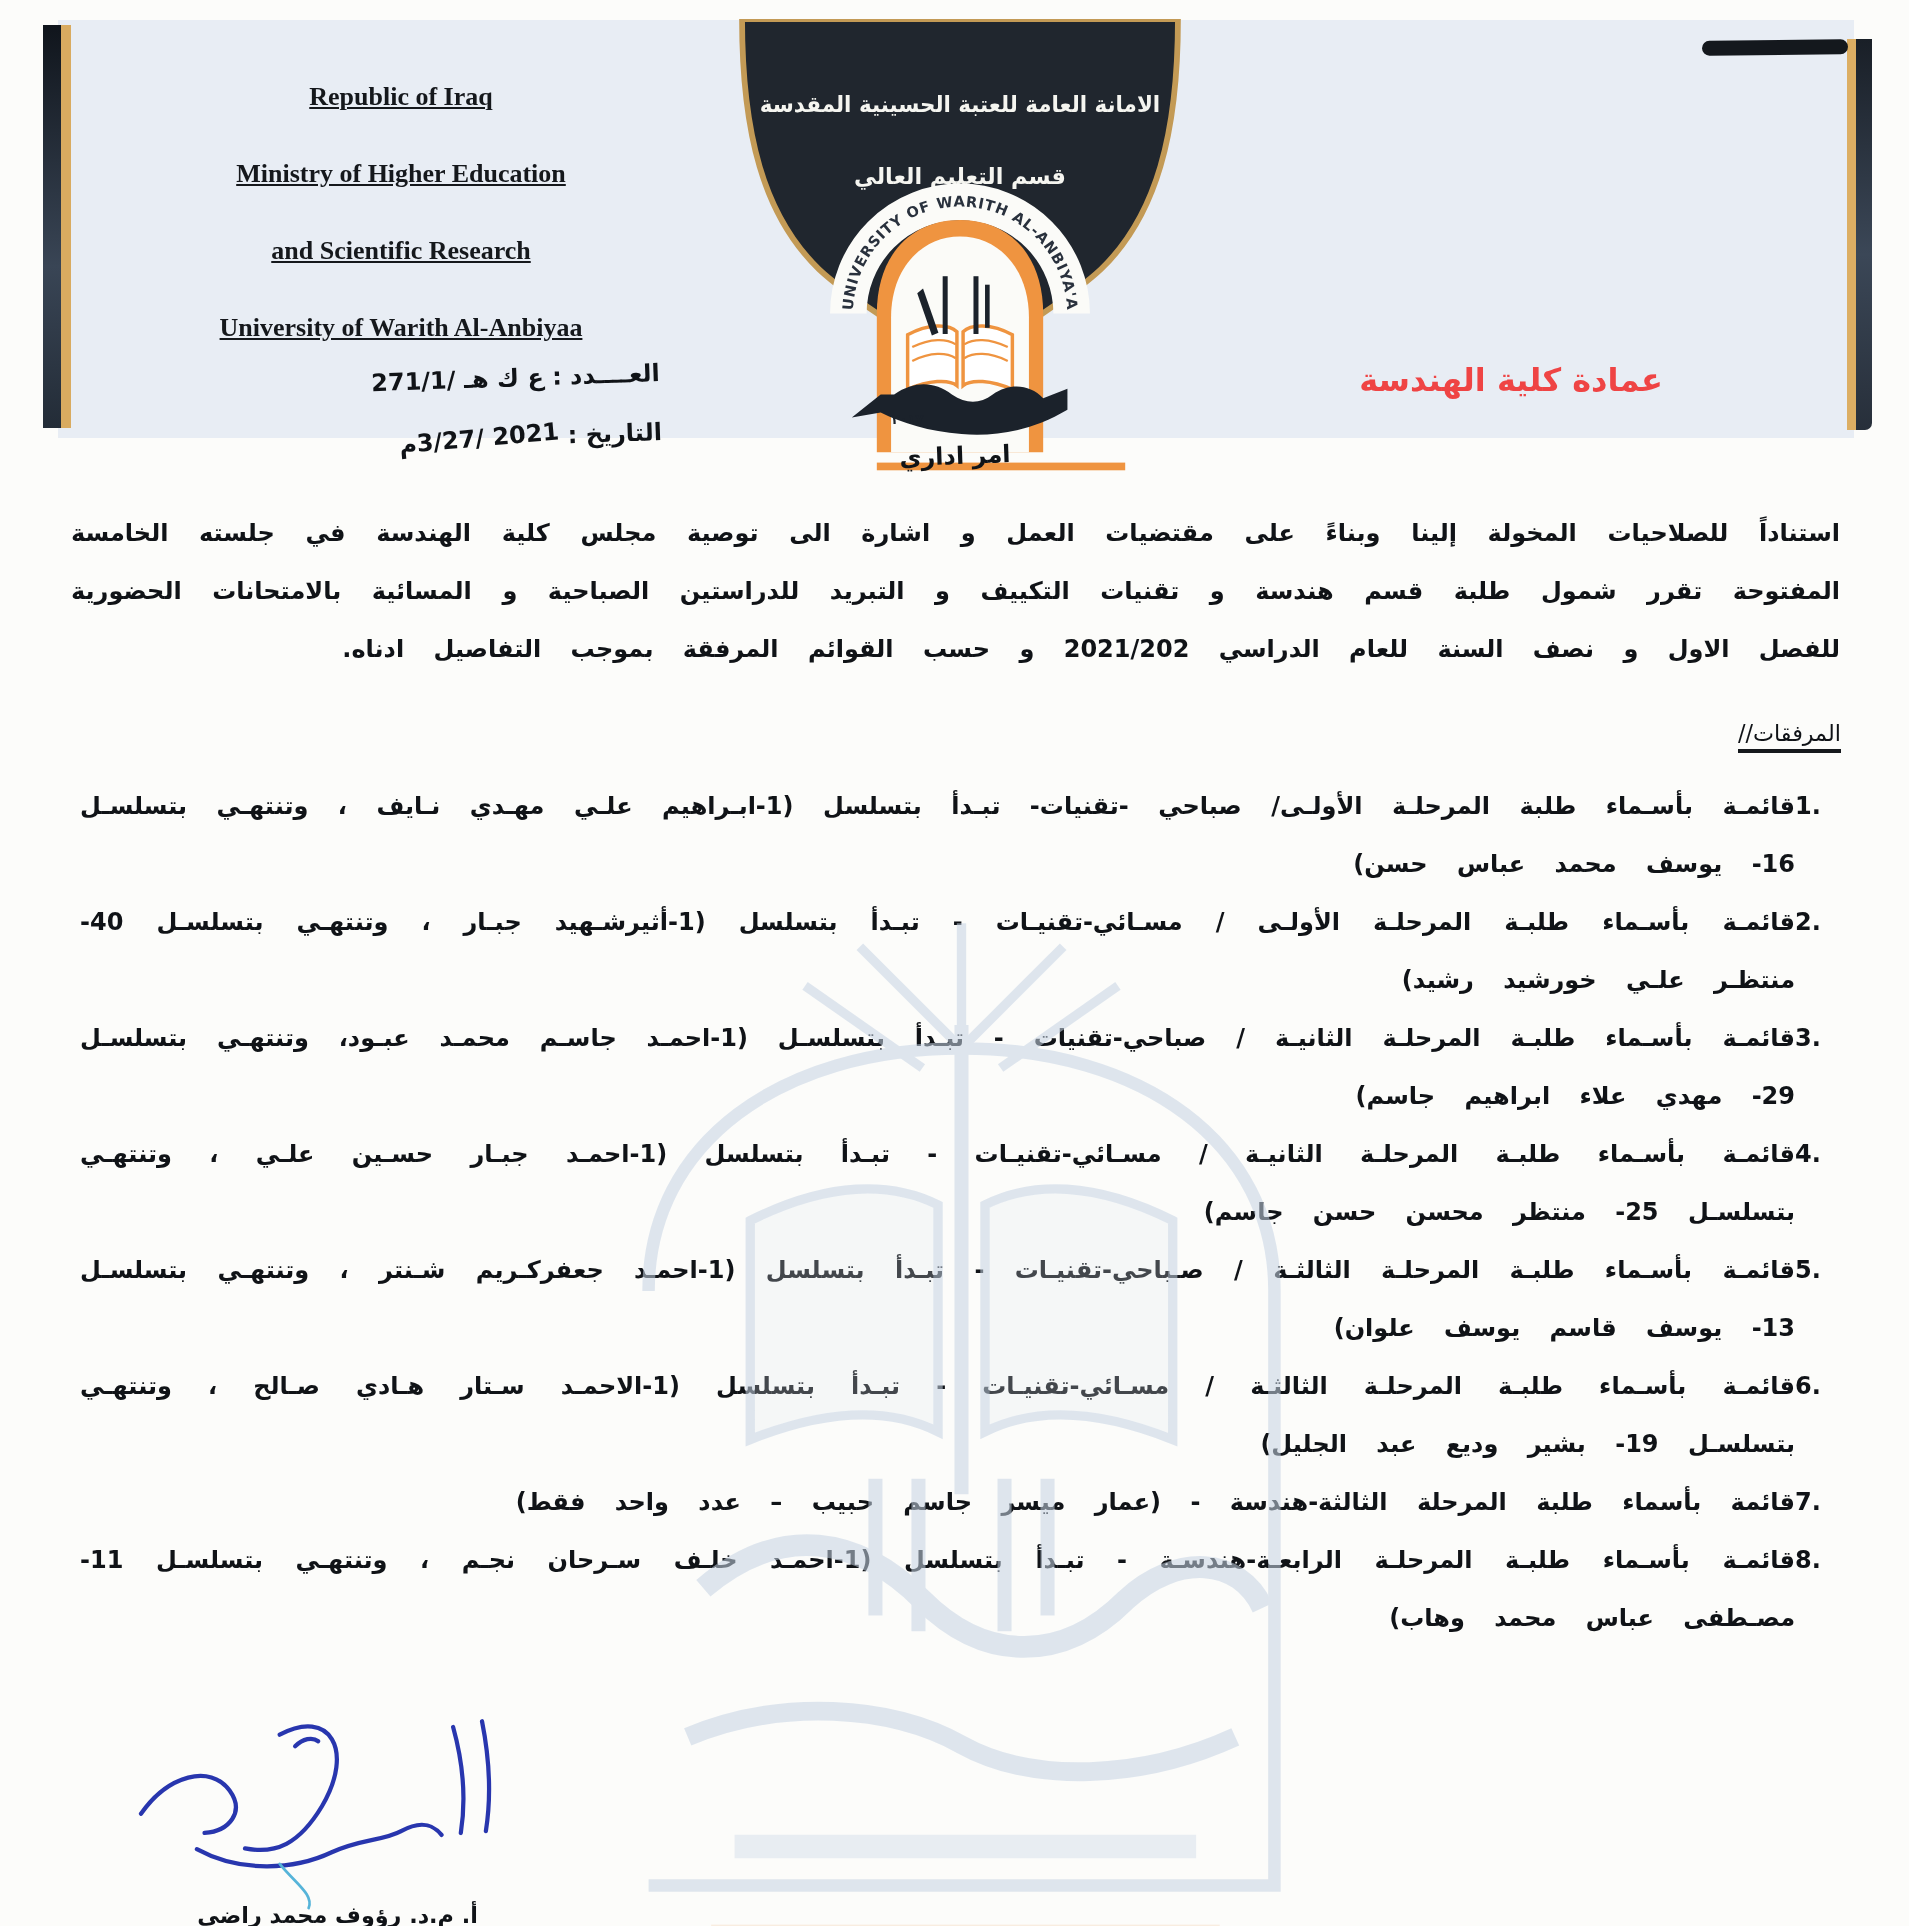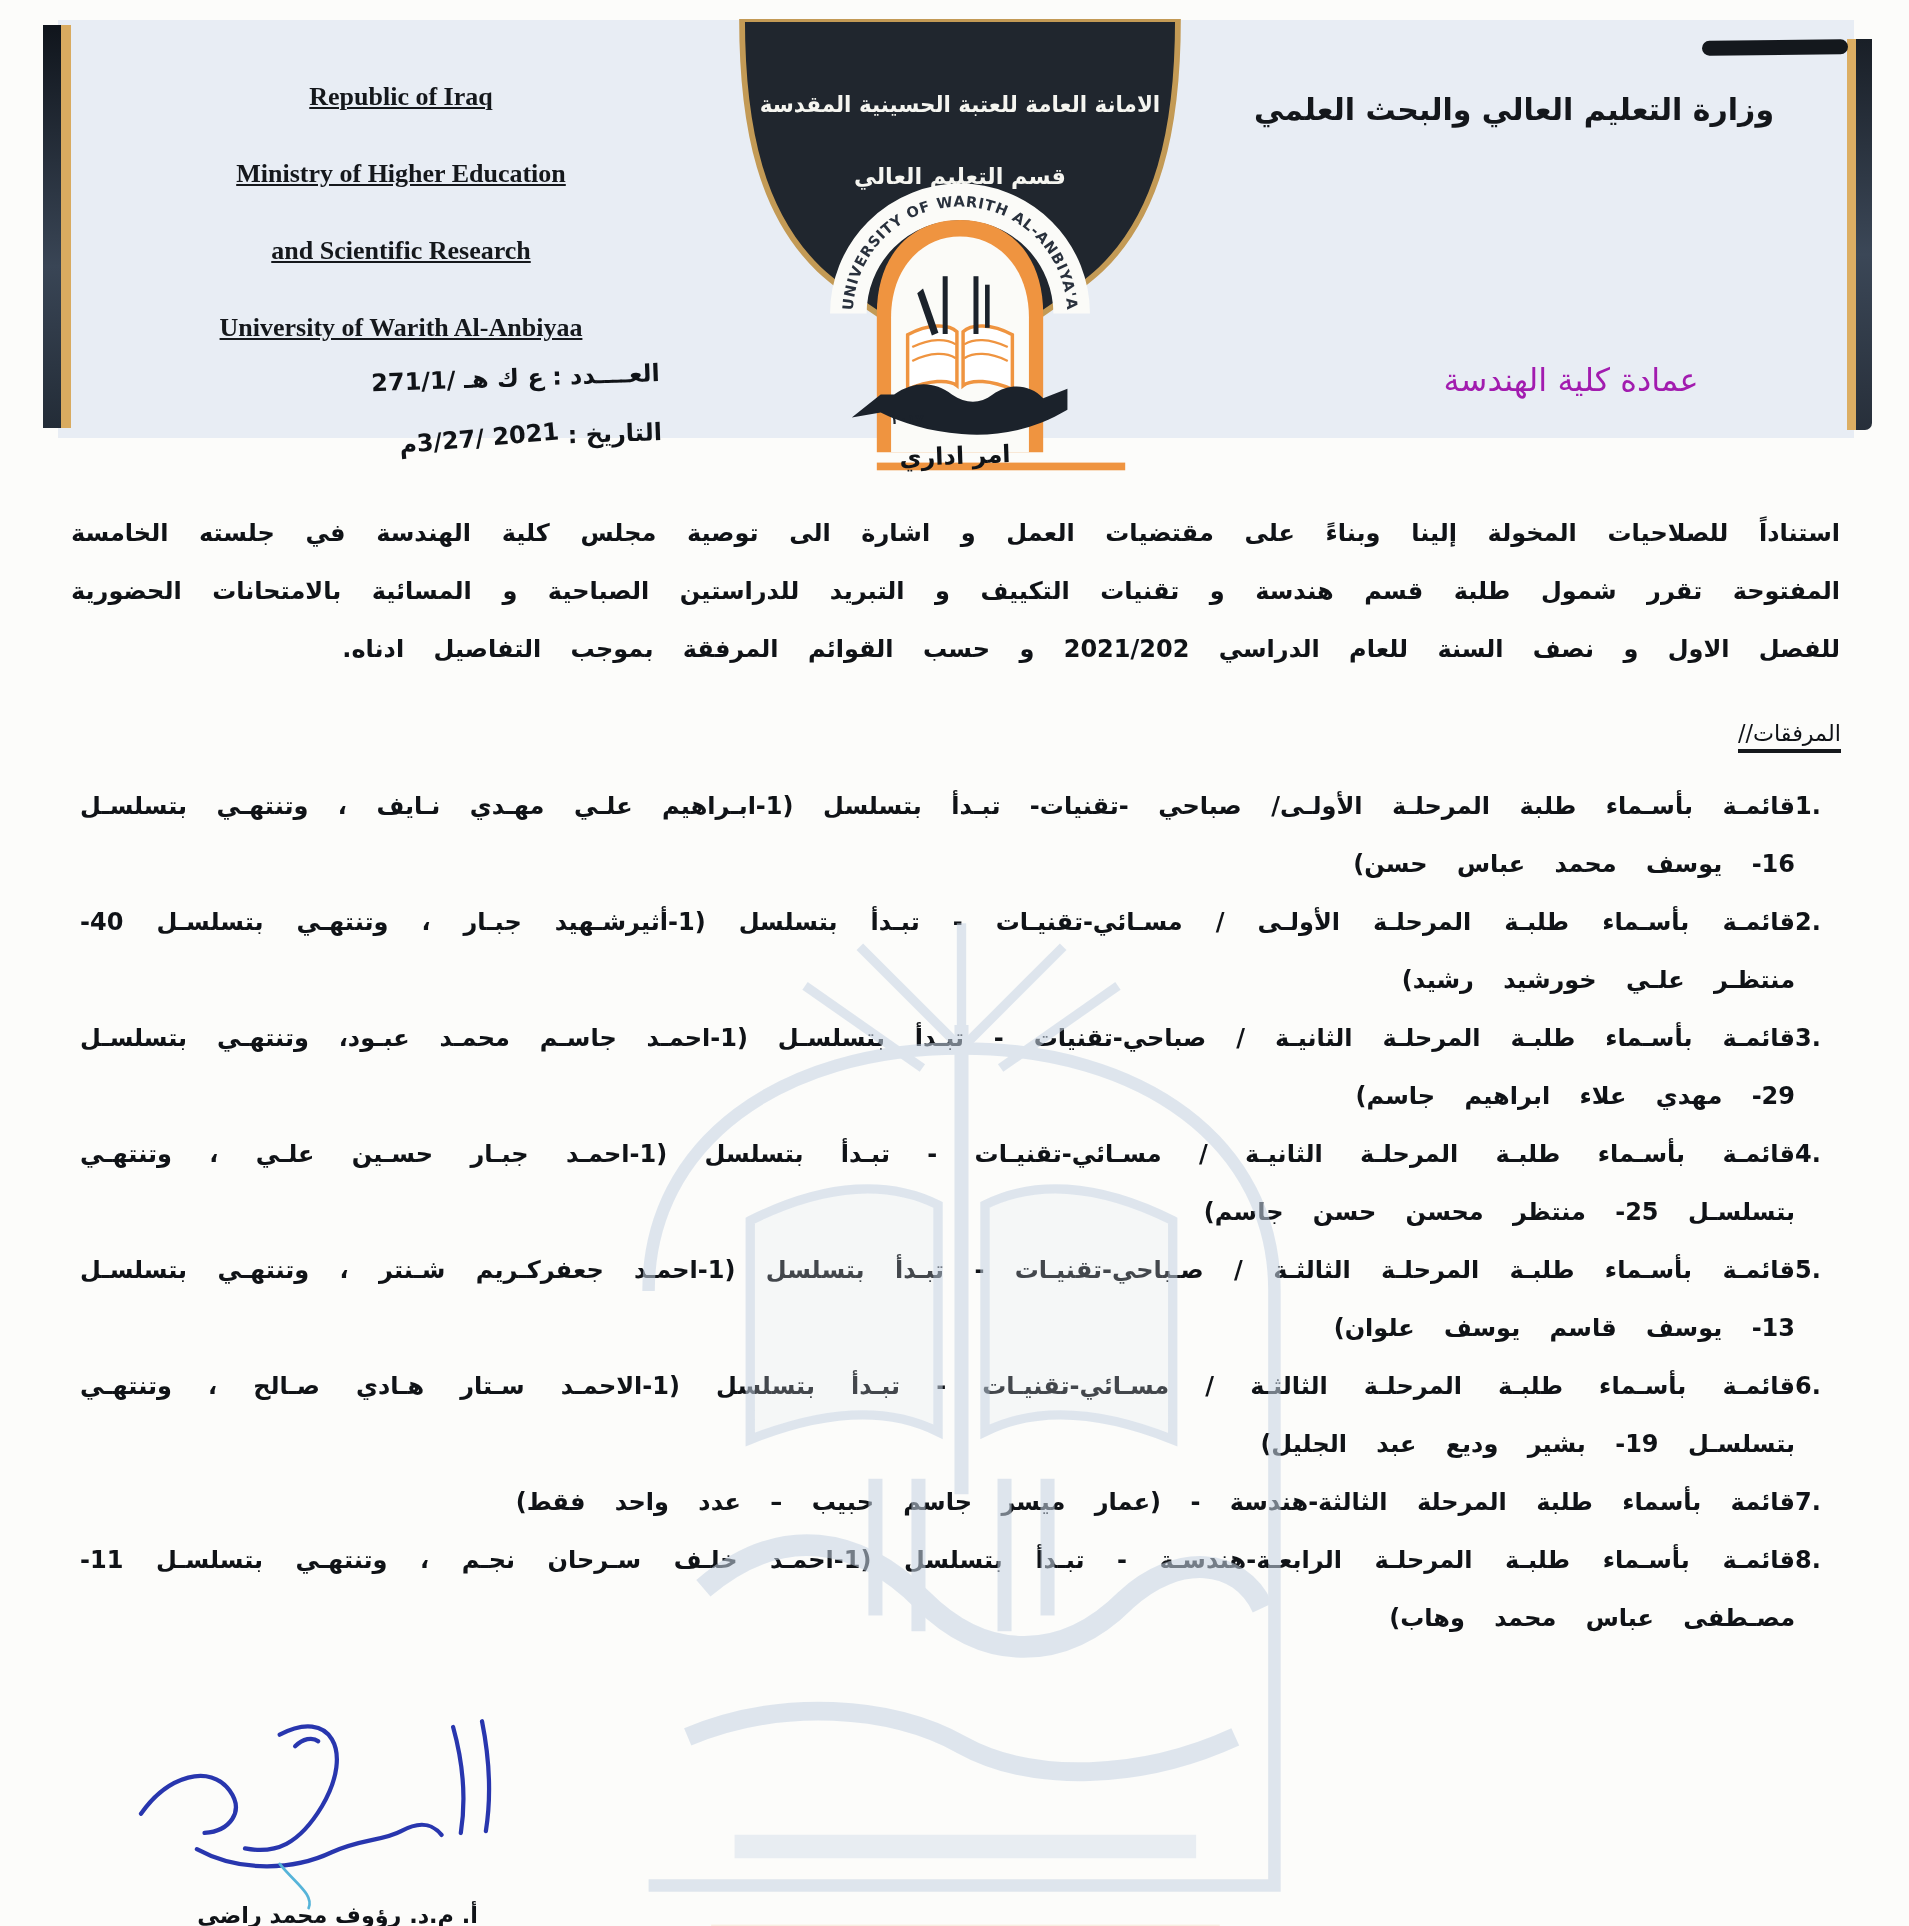--- a/index.html
+++ b/index.html
@@ -17,21 +17,21 @@
   .edge-right-dark{left:1856px;top:39px;width:16px;height:391px;
     background:linear-gradient(180deg,#191f27,#3b4757 55%,#272f3a);border-radius:0 0 7px 0;}
   .topright-bar{left:1702px;top:40px;width:146px;height:15.4px;background:#14181d;border-radius:8.5px;transform:rotate(-.6deg);}
   
   .eng-block{left:65px;top:58px;width:672px;text-align:center;
     font-family:"Liberation Serif",serif;font-weight:bold;font-size:26px;line-height:77px;color:#15181c;text-decoration:underline;}
   .numdate{left:91px;top:354px;width:570px;direction:rtl;font-weight:bold;font-size:24px;line-height:59px;transform:rotate(-2deg);}
   .date-tilt{display:inline-block;transform:rotate(-3deg);}
   .arb-block{left:1201px;top:67px;width:626px;direction:rtl;text-align:center;
     font-weight:bold;font-size:30px;line-height:86px;color:#14171b;}
-  .amada{left:1258px;top:361px;width:626px;direction:rtl;text-align:center;font-weight:normal;font-size:32px;color:#a21caf;}
+  .amada{left:1198px;top:361px;width:626px;direction:rtl;text-align:center;font-weight:bold;font-size:32px;color:#ef4444;}
   .emblem{left:713px;top:19px;width:494px;height:459px;}
   
   .doc-title{left:0;right:0;top:442px;text-align:center;font-weight:bold;font-size:24px;transform:rotate(-2deg);}
   .body-par{left:71px;top:504px;width:1769px;direction:rtl;text-align:justify;
     font-weight:bold;font-size:24px;line-height:58px;word-spacing:21px;margin:0;}
   .attach-h{right:69px;top:720px;direction:rtl;font-weight:normal;font-size:22.3px;
     border-bottom:4.2px solid #15181c;padding-bottom:3.1px;}
   .attach-list{left:71px;top:777px;width:1771px;direction:rtl;list-style:none;margin:0;padding:0;
     font-weight:bold;font-size:24px;line-height:58px;}
   .attach-list li{display:flex;}
@@ -62,21 +62,20 @@
 
 <div class="abs numdate">
   <div>العــــدد : ع ك هـ /271/1</div>
   <div>
     <span>التاريخ :</span>
     <span class="date-tilt">2021 /3/27م</span>
   </div>
 </div>
 
 <div class="abs arb-block">
-  <div>وزارة التعليم العالي والبحث العلمي</div>
 </div>
 <div class="abs amada">عمادة كلية الهندسة</div>
 
 <svg class="abs emblem" viewBox="0 0 1282 1192">
   <path d="M75,0 L1207,0 C1207,295 1152,510 1007,650 C887,762 747,810 641,955 C535,810 395,762 275,650 C130,510 75,295 75,0 Z" fill="#20262e" stroke="#c39a55" stroke-width="15"></path>
   <text x="641" y="242" font-size="58" font-weight="bold" fill="#f5f5f0" text-anchor="middle" textLength="1040" lengthAdjust="spacingAndGlyphs">الامانة العامة للعتبة الحسينية المقدسة</text>
   <text x="641" y="428" font-size="58" font-weight="bold" fill="#f5f5f0" text-anchor="middle">قسم التعليم العالي</text>
   <path d="M641,472 C659,510 667,558 656,620 L641,662 L626,620 C615,558 623,510 641,472 Z" fill="#0f141a"></path>
   <rect x="633" y="648" width="16" height="322" fill="#0f141a"></rect>
   <path d="M351,765 A 290,290 0 0 1 931,765" fill="none" stroke="#fbfbf8" stroke-width="95"></path>

